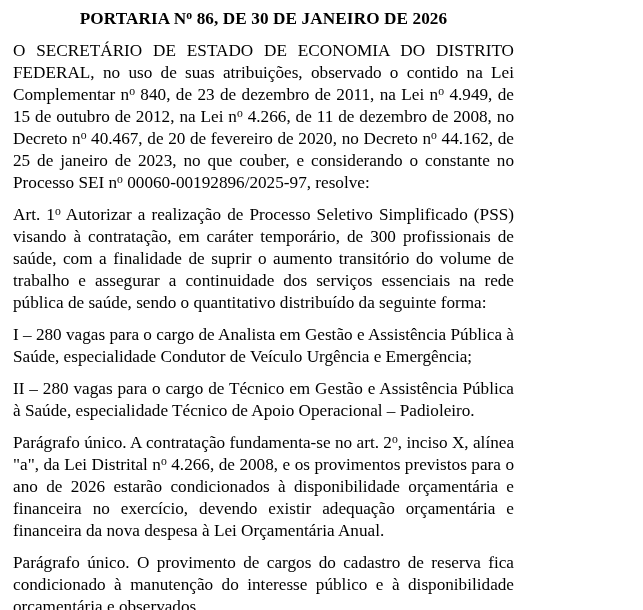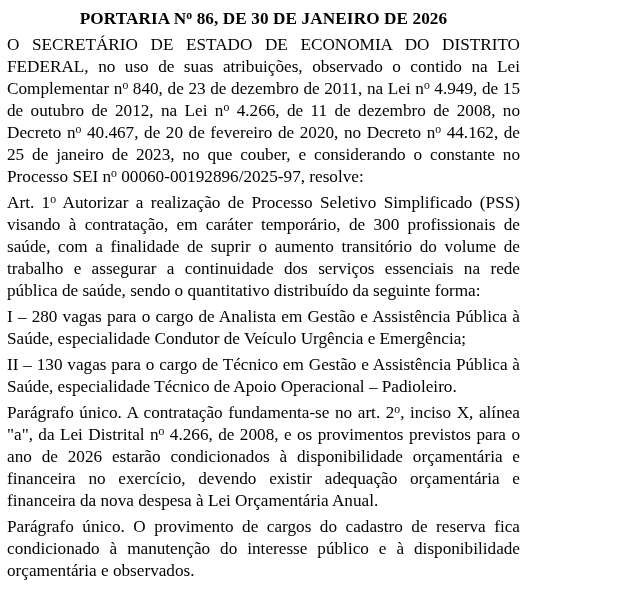--- a/index.html
+++ b/index.html
@@ -29,21 +29,21 @@
     margin: 0;
     padding-top: 8px;
     white-space: nowrap;
     letter-spacing: 0.1px;
   }
   .para {
     text-align: justify;
     text-justify: inter-word;
     font-size: 17.2px;
     line-height: 22px;
-    margin: 4px;
+    margin: 10px;
     text-indent: 0;
     hyphens: none;
     -webkit-hyphens: none;
   }
   sup.ord {
     font-size: 0.68em;
     vertical-align: 0.45em;
     line-height: 0;
   }
 </style>
@@ -53,21 +53,21 @@
 <div class="page">
 
   <h1 class="doc-title">PORTARIA N<sup class="ord">o</sup> 86, DE 30 DE JANEIRO DE 2026</h1>
 
   <p class="para">O SECRETÁRIO DE ESTADO DE ECONOMIA DO DISTRITO FEDERAL, no uso de suas atribuições, observado o contido na Lei Complementar n<sup class="ord">o</sup> 840, de 23 de dezembro de 2011, na Lei n<sup class="ord">o</sup> 4.949, de 15 de outubro de 2012, na Lei n<sup class="ord">o</sup> 4.266, de 11 de dezembro de 2008, no Decreto n<sup class="ord">o</sup> 40.467, de 20 de fevereiro de 2020, no Decreto n<sup class="ord">o</sup> 44.162, de 25 de janeiro de 2023, no que couber, e considerando o constante no Processo SEI n<sup class="ord">o</sup> 00060-00192896/2025-97, resolve:</p>
 
   <p class="para">Art. 1<sup class="ord">o</sup> Autorizar a realização de Processo Seletivo Simplificado (PSS) visando à contratação, em caráter temporário, de 300 profissionais de saúde, com a finalidade de suprir o aumento transitório do volume de trabalho e assegurar a continuidade dos serviços essenciais na rede pública de saúde, sendo o quantitativo distribuído da seguinte forma:</p>
 
   <p class="para">I – 280 vagas para o cargo de Analista em Gestão e Assistência Pública à Saúde, especialidade Condutor de Veículo Urgência e Emergência;</p>
 
-  <p class="para">II – 130 vagas para o cargo de Técnico em Gestão e Assistência Pública à Saúde, especialidade Técnico de Apoio Operacional – Padioleiro.</p>
+  <p class="para">II – 280 vagas para o cargo de Técnico em Gestão e Assistência Pública à Saúde, especialidade Técnico de Apoio Operacional – Padioleiro.</p>
 
   <p class="para">Parágrafo único. A contratação fundamenta-se no art. 2<sup class="ord">o</sup>, inciso X, alínea "a", da Lei Distrital n<sup class="ord">o</sup> 4.266, de 2008, e os provimentos previstos para o ano de 2026 estarão condicionados à disponibilidade orçamentária e financeira no exercício, devendo existir adequação orçamentária e financeira da nova despesa à Lei Orçamentária Anual.</p>
 
 
   <p class="para">Parágrafo único. O provimento de cargos do cadastro de reserva fica condicionado à manutenção do interesse público e à disponibilidade orçamentária e observados.</p>
 
 
 </div>
 
 </body></html>

